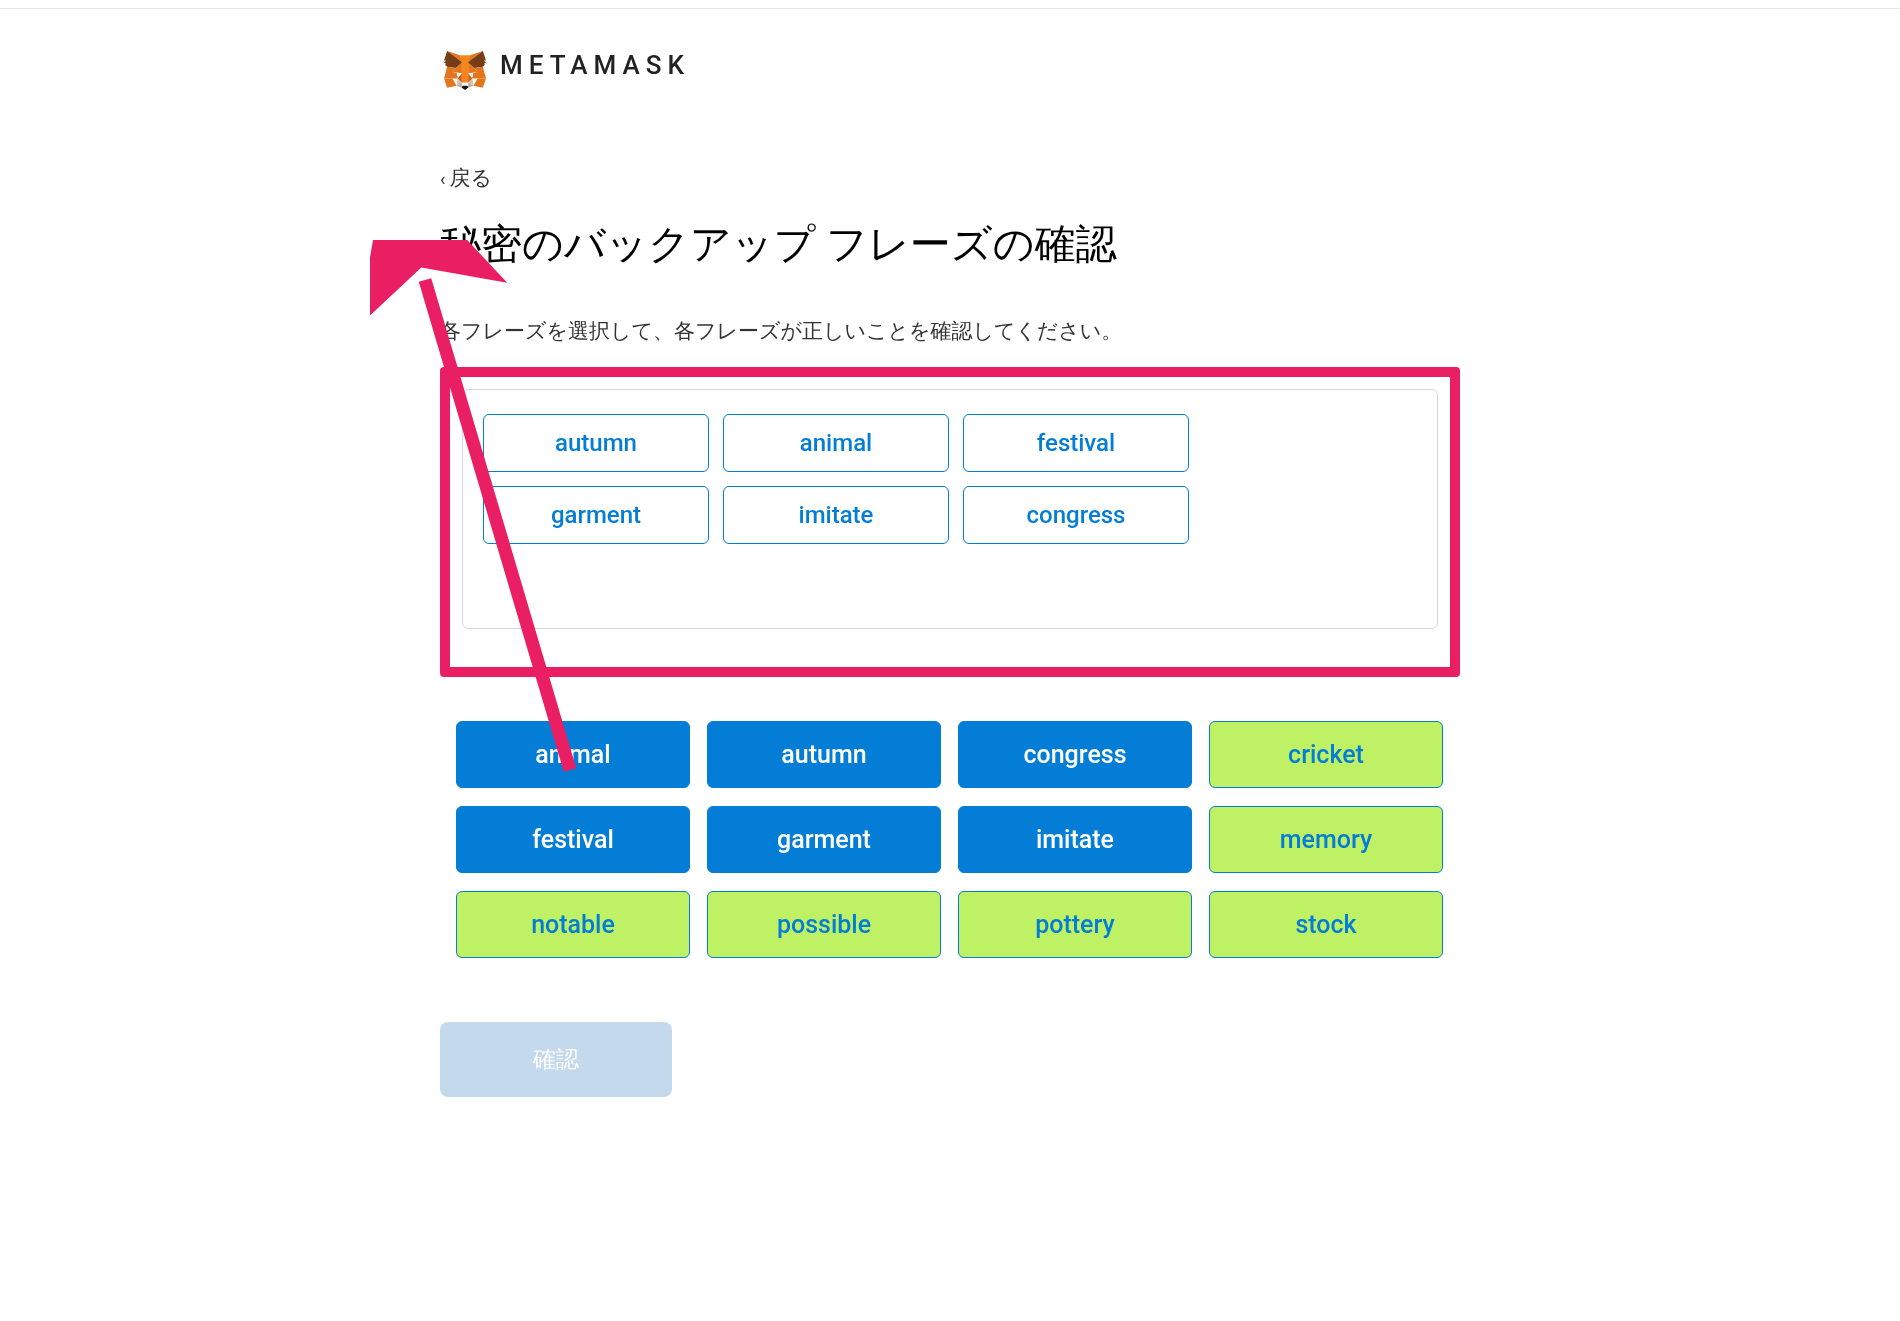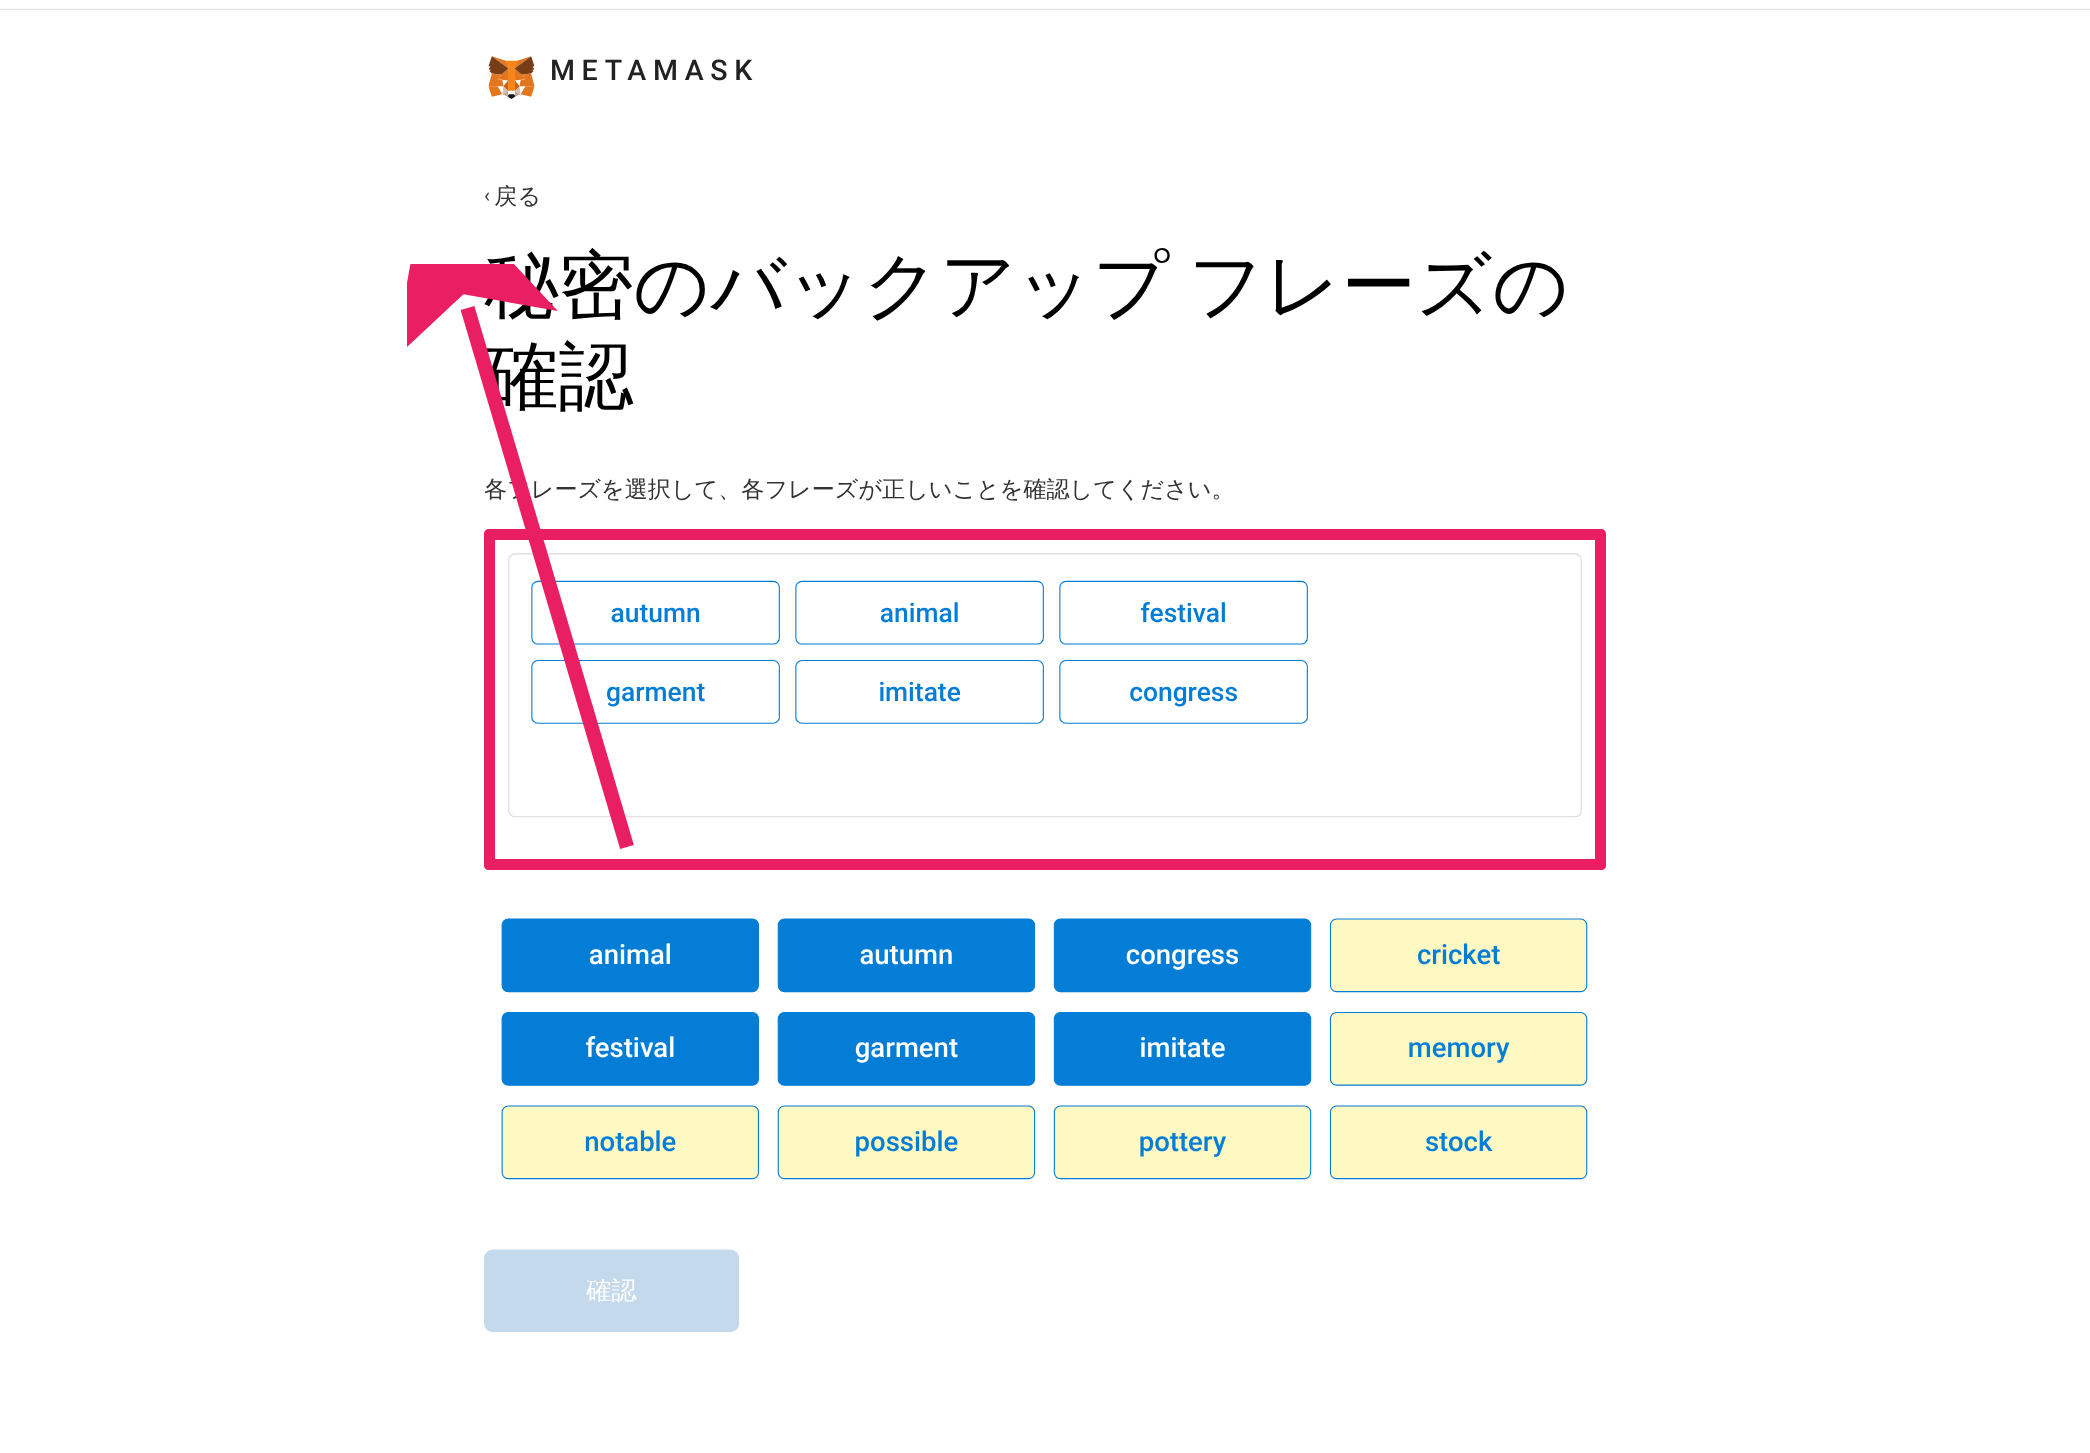--- a/index.html
+++ b/index.html
@@ -58,21 +58,21 @@
       align-items: center;
       gap: 4px;
       margin-bottom: 28px;
     }
     
     .back-chevron {
       font-size: 18px;
     }
     
     .page-title {
-      font-size: 68px;
+      font-size: 41px;
       font-weight: 500;
       color: #000;
       margin-bottom: 48px;
       line-height: 1.2;
     }
     
     .instruction {
       font-size: 21px;
       color: #333;
       margin-bottom: 22px;
@@ -132,21 +132,21 @@
     
     .word-chip {
       border: 1px solid #037dd6;
       border-radius: 6px;
       padding: 18px 10px;
       text-align: center;
       color: #037dd6;
       font-size: 25px;
       font-weight: 500;
       cursor: pointer;
-      background: #fef9c3;
+      background: #bef264;
     }
     
     .word-chip.selected {
       background: #037dd6;
       color: #fff;
       border-color: #037dd6;
     }
     
     .confirm-button {
       background: #c5d9ed;

